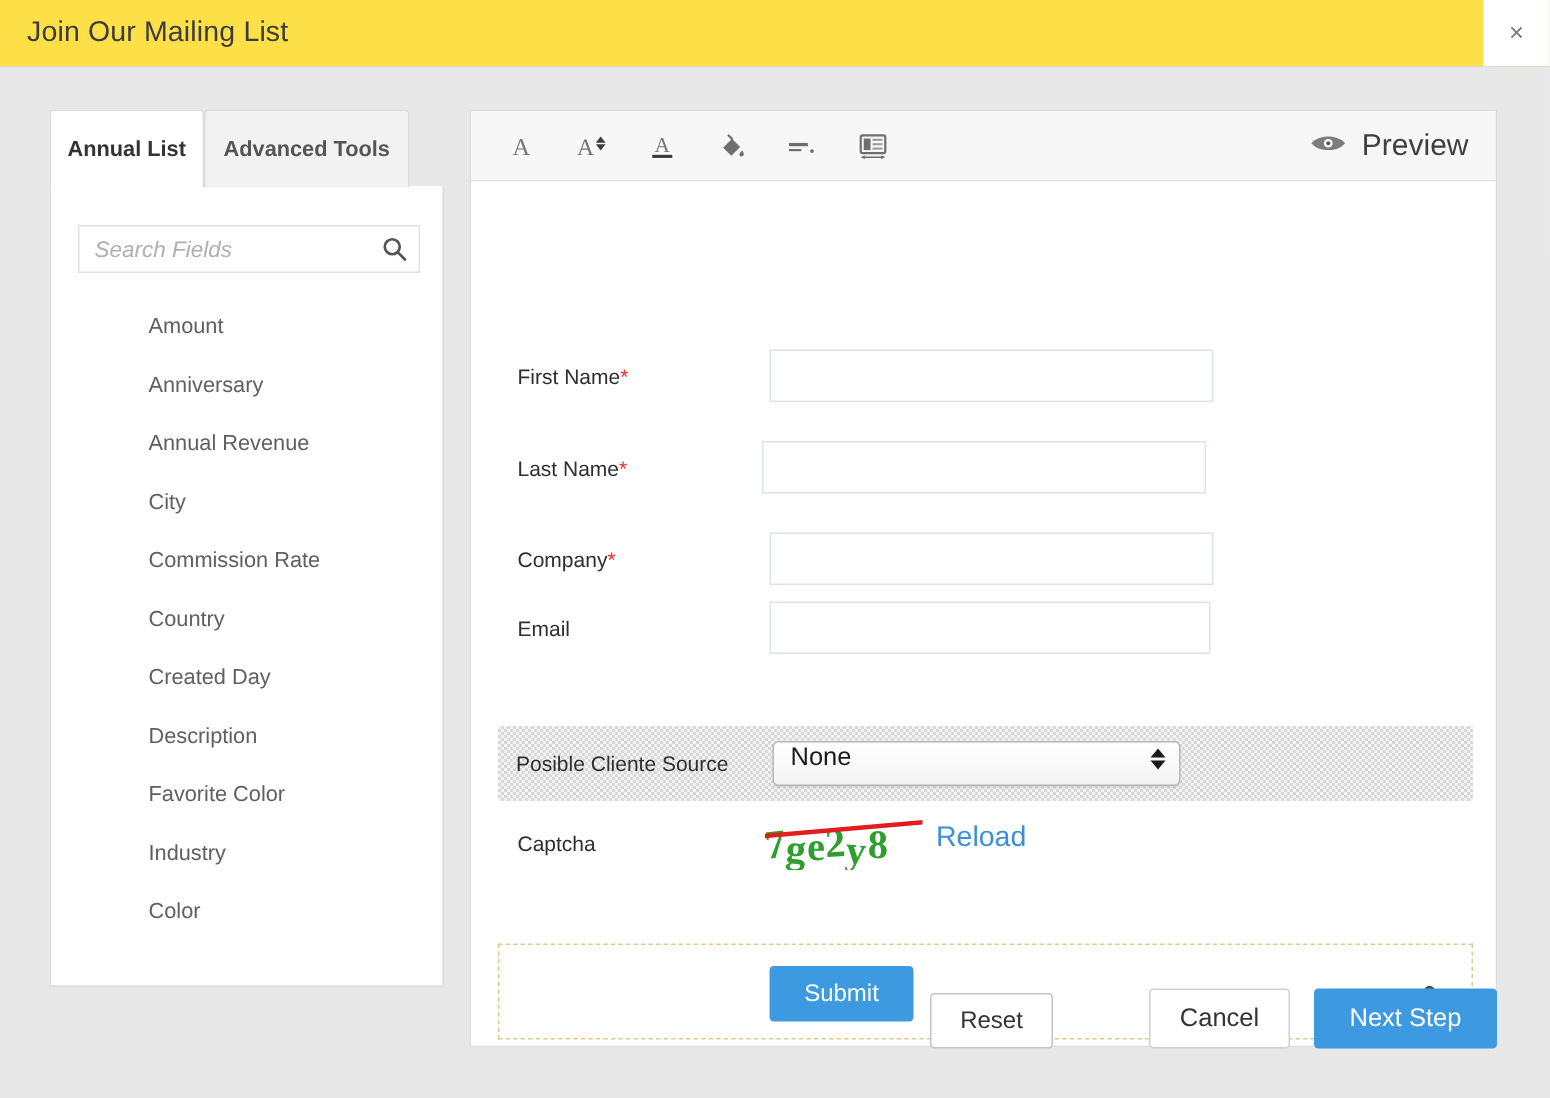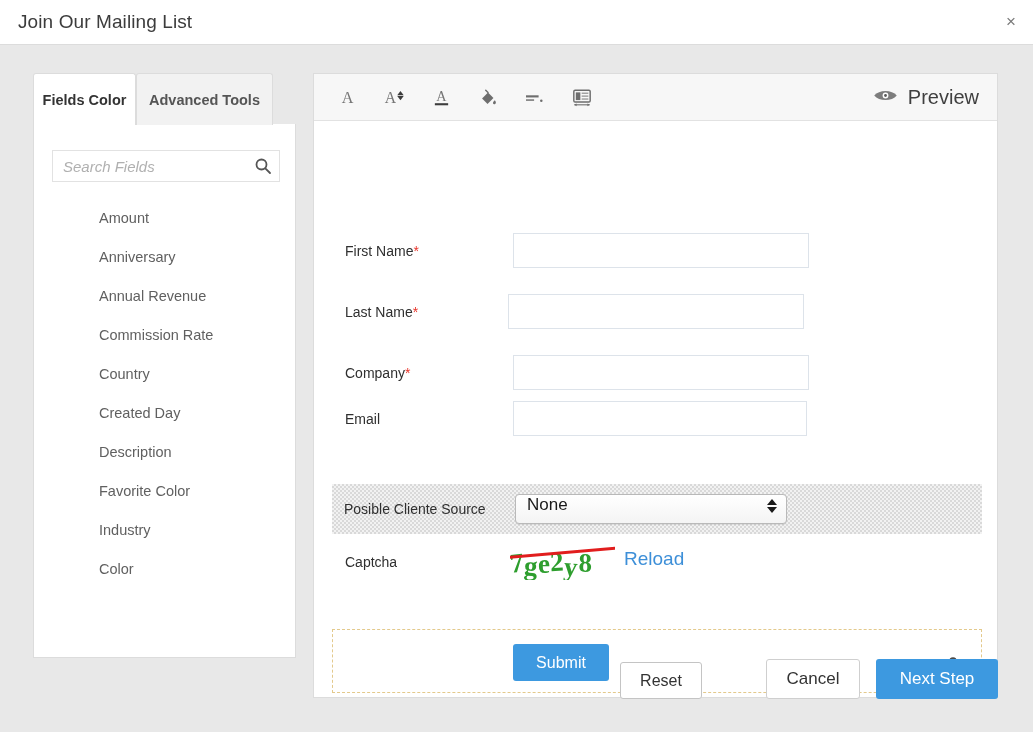--- a/index.html
+++ b/index.html
@@ -6,21 +6,21 @@
   html, body {
     width: 1033px; height: 732px;
     background: #e8e8e8;
     font-family: "Liberation Sans", sans-serif;
     overflow: hidden;
   }
 
   
   .titlebar{
     position:absolute; left:0; top:0; width:1033px; height:45px;
-    background:#ffffff; border-bottom:1px solid #dcdcdc;
+    background:#fde047; border-bottom:1px solid #dcdcdc;
   }
   .titlebar .title{
     position:absolute; left:18px; top:11px;
     font-size:19px; color:#3c3c3c; font-weight:400; letter-spacing:.1px;
   }
   .close-btn{
     position:absolute; right:0px; top:0px; width:44px; height:44px;
     display:flex; align-items:center; justify-content:center;
     font-size:17px; color:#7a7a7a; cursor:pointer; background:#fff;
   }
@@ -178,21 +178,21 @@
   <div class="title">Join Our Mailing List</div>
   <div class="close-btn">×</div>
 </div>
 
 <div class="workspace">
 
   <div class="sidebar">
 
     <div class="tabs">
       <div class="tab tab-0">
-        <span>Fields Color</span>
+        <span>Annual List</span>
       </div>
       <div class="tab tab-1">
         <span>Advanced Tools</span>
       </div>
     </div>
 
     <div class="sidebar-body">
 
       <div class="search-wrap">
         <input class="search-input" type="text" placeholder="Search Fields" style="">
@@ -201,20 +201,21 @@
             <circle cx="7.5" cy="7.5" r="5"></circle>
             <line x1="11.3" y1="11.3" x2="16" y2="16" stroke-linecap="round"></line>
           </svg>
         </span>
       </div>
 
       <div class="field-list">
         <div class="field-item">Amount</div>
         <div class="field-item">Anniversary</div>
         <div class="field-item">Annual Revenue</div>
+        <div class="field-item">City</div>
         <div class="field-item">Commission Rate</div>
         <div class="field-item">Country</div>
         <div class="field-item">Created Day</div>
         <div class="field-item">Description</div>
         <div class="field-item">Favorite Color</div>
         <div class="field-item">Industry</div>
         <div class="field-item">Color</div>
       </div>
 
     </div>

